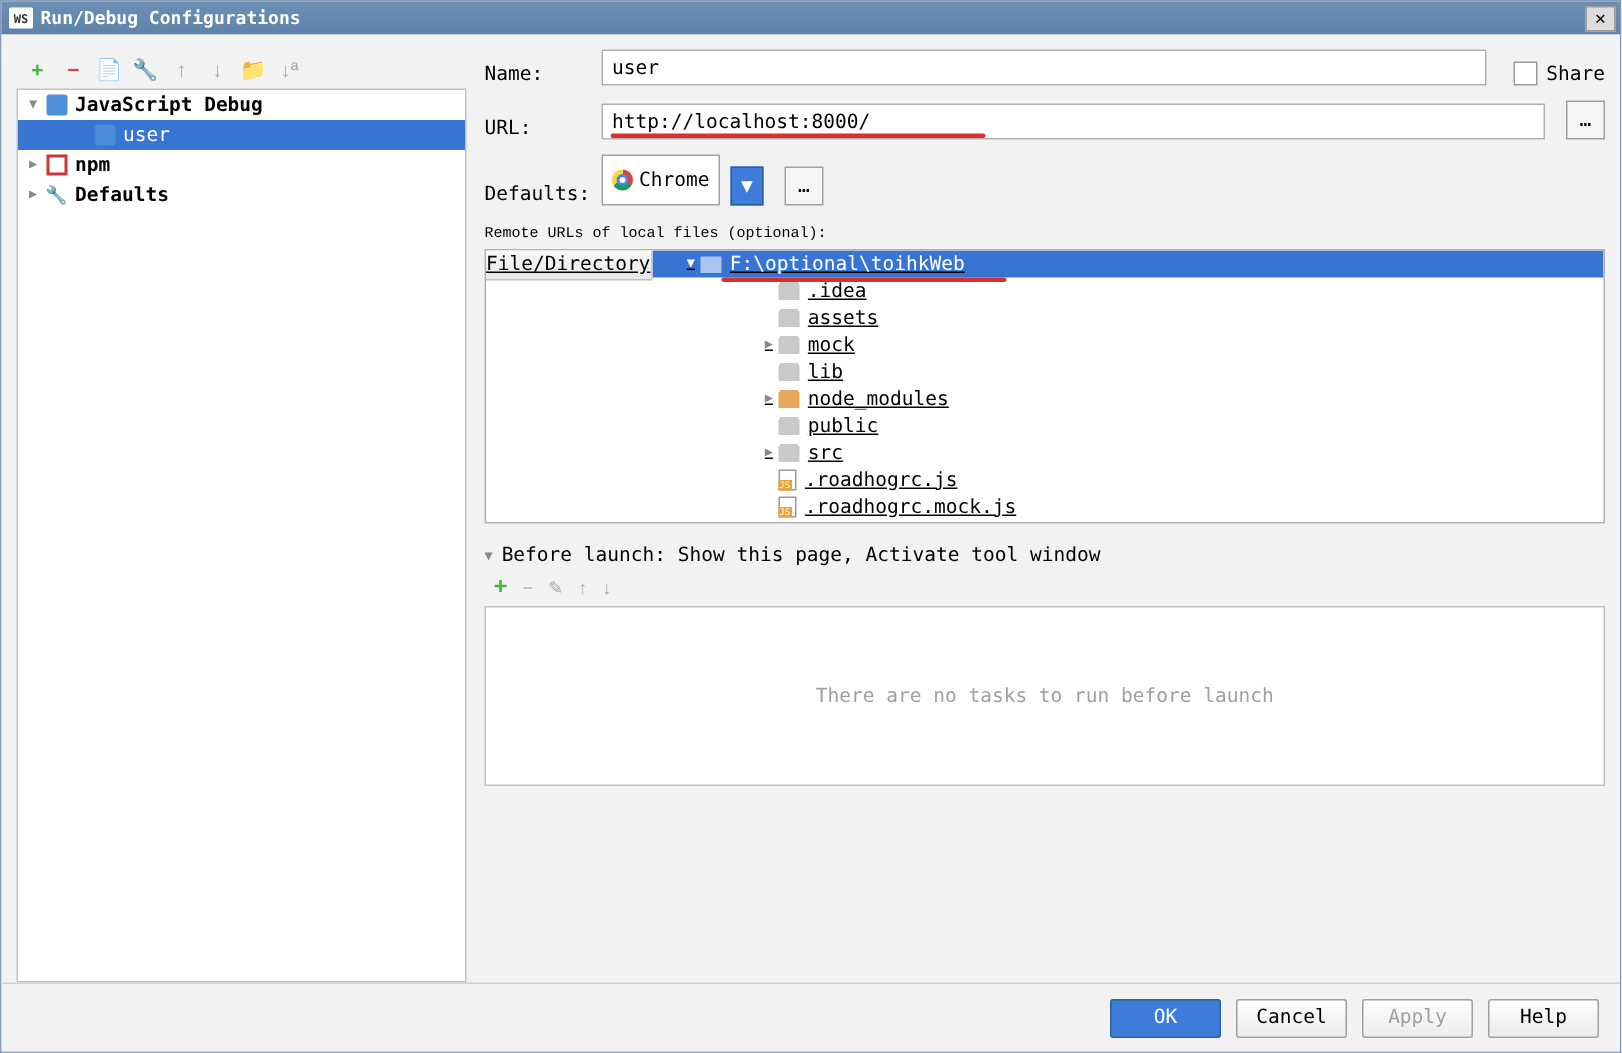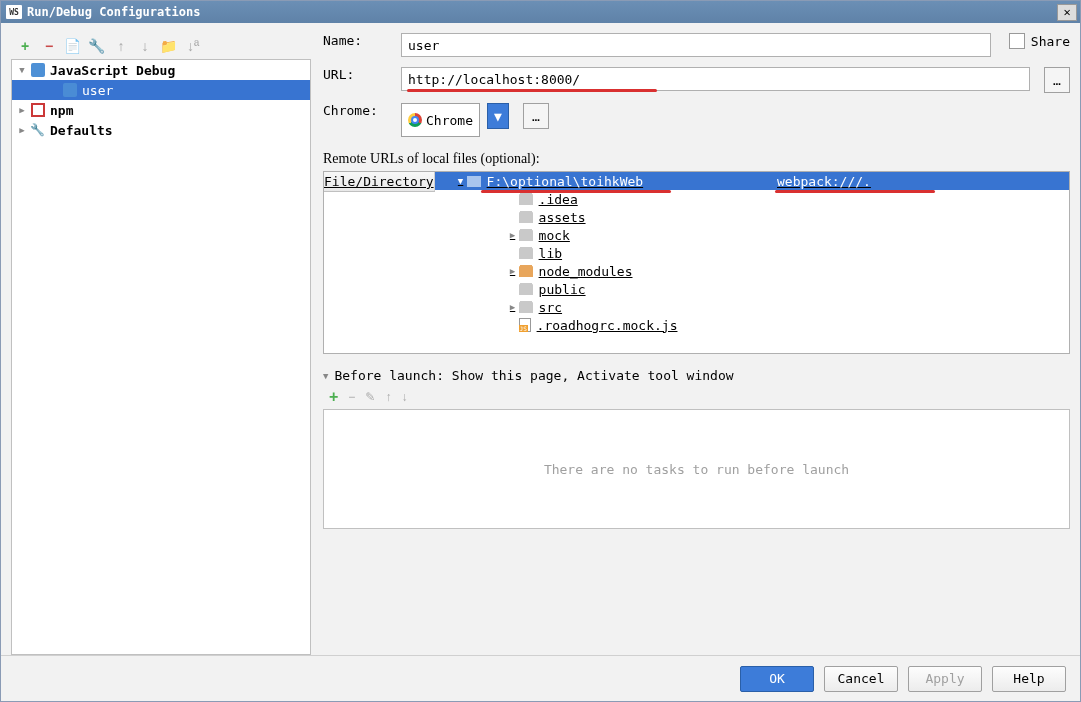--- a/index.html
+++ b/index.html
@@ -15,29 +15,29 @@
 .toolbar .ico { width: 16px; height: 16px; display: inline-flex; align-items: center; justify-content: center; font-size: 14px; cursor: pointer; }
 .add-ico { color: #4caf50; font-weight: bold; font-size: 16px; }
 .rm-ico { color: #c94a4a; font-weight: bold; font-size: 18px; }
 .grey-ico { color: #aaa; }
 .tree { flex: 1; background: #fff; border: 1px solid #c0c0c0; font-family: "SimSun","Consolas",monospace; font-size: 13px; overflow: auto; }
 .tree-row { height: 20px; display: flex; align-items: center; padding-left: 4px; cursor: pointer; white-space: nowrap; }
 .tree-row.selected { background: #3874d1; color: #fff; }
 .tree-arrow { width: 12px; height: 12px; display: inline-flex; align-items: center; justify-content: center; font-size: 9px; color: #888; margin-right: 2px; }
 .tree-ico { width: 16px; height: 16px; margin-right: 4px; display: inline-flex; align-items: center; justify-content: center; }
 .right-panel { flex: 1; display: flex; flex-direction: column; min-width: 0; }
-.form-row { display: flex; align-items: flex-start; margin-bottom: 10px; gap: 8px; font-family: "SimSun","Consolas",monospace; font-size: 13px; }
+.form-row { display: flex; align-items: flex-end; margin-bottom: 10px; gap: 8px; font-family: "SimSun","Consolas",monospace; font-size: 13px; }
 .form-row label { width: 70px; }
 .form-row input[type=text] { flex: 1; height: 24px; border: 1px solid #b0b0b0; padding: 0 6px; font-family: inherit; font-size: 13px; }
 .share-box { display: flex; align-items: center; gap: 6px; margin-left: 10px; }
 .share-box .chk { width: 16px; height: 16px; border: 1px solid #999; background: #fff; }
 .browser-btn { height: 26px; border: 1px solid #a0a0a0; background: #fff; display: flex; align-items: center; padding: 16px 6px; gap: 4px; font-family: inherit; }
 .browser-dd { width: 22px; height: 26px; background: #3d7cd9; color: #fff; display: flex; align-items: center; justify-content: center; border: 1px solid #2a5fa8; margin-left: -1px; }
 .dots-btn { width: 26px; height: 26px; border: 1px solid #a0a0a0; background: #f5f5f5; display: flex; align-items: center; justify-content: center; margin-left: 6px; }
-.section-label { font-family: Liberation Serif, serif; font-size: 14px; margin: 4px 0; }
+.section-label { font-family: Liberation Mono, monospace; font-size: 10px; margin: 4px 0; }
 .file-table { border: 1px solid #b0b0b0; background: #fff; height: 183px; display: flex; flex-direction: row; font-family: "SimSun","Consolas",monospace; font-size: 13px; text-decoration: underline; }
 .ft-header { display: flex; height: 20px; background: linear-gradient(#f8f8f8,#e8e8e8); border-bottom: 1px solid #c0c0c0; }
 .ft-header > div { text-align: center; line-height: 20px; }
 .ft-col1 { flex: 1; border-right: 1px solid #d0d0d0; }
 .ft-col2 { width: 300px; }
 .ft-body { flex: 1; overflow: auto; }
 .ft-row { display: flex; height: 18px; align-items: center; }
 .ft-row.selected { background: #3874d1; color: #fff; }
 .ft-cell1 { flex: 1; display: flex; align-items: center; padding-left: 20px; position: relative; }
 .ft-cell2 { width: 300px; padding-left: 8px; }
@@ -130,21 +130,21 @@
       </div>
 
       <div class="form-row" style="position:relative">
         <label>URL:</label>
         <input type="text" value="http://localhost:8000/" style="">
         <div class="dots-btn">…</div>
         <div class="underline-red" style="left:84px; top:22px; width:250px;"></div>
       </div>
 
       <div class="form-row">
-        <label>Chrome:</label>
+        <label>Defaults:</label>
         <div class="browser-btn">
           <span class="chrome-dot"></span>
           <span>Chrome</span>
         </div>
         <div class="browser-dd">▼</div>
         <div class="dots-btn" style="margin-left:6px">…</div>
       </div>
 
       <div class="section-label">Remote URLs of local files (optional):</div>
 
@@ -153,24 +153,20 @@
           <div class="ft-col1">File/Directory</div>
         </div>
         <div class="ft-body">
           <div class="ft-row selected" style="position:relative">
             <div class="ft-cell1">
               <span class="ft-arrow" style="color:#fff">▼</span>
               <span class="folder-ico folder-sel"></span>
               <span>F:\optional\toihkWeb</span>
               <div class="underline-red" style="left:46px; top:16px; width:190px;"></div>
             </div>
-            <div class="ft-cell2" style="position:relative">
-              <span>webpack:///.</span>
-              <div class="underline-red" style="left:6px; top:16px; width:160px;"></div>
-            </div>
           </div>
           <div id="file-rows">
               <div class="ft-row">
                 <div class="ft-cell1 indent-2">
                   <span class="ft-arrow"></span>
                   <span class="folder-ico folder-grey"></span>
                   <span>.idea</span>
                 </div>
                 <div class="ft-cell2"></div>
               </div>
@@ -212,20 +208,28 @@
                   <span class="folder-ico folder-grey"></span>
                   <span>public</span>
                 </div>
                 <div class="ft-cell2"></div>
               </div>
               <div class="ft-row">
                 <div class="ft-cell1 indent-2">
                   <span class="ft-arrow">▶</span>
                   <span class="folder-ico folder-grey"></span>
                   <span>src</span>
+                </div>
+                <div class="ft-cell2"></div>
+              </div>
+              <div class="ft-row">
+                <div class="ft-cell1 indent-2">
+                  <span class="ft-arrow"></span>
+                  <span class="file-ico file-js"></span>
+                  <span>.roadhogrc.js</span>
                 </div>
                 <div class="ft-cell2"></div>
               </div>
               <div class="ft-row">
                 <div class="ft-cell1 indent-2">
                   <span class="ft-arrow"></span>
                   <span class="file-ico file-js"></span>
                   <span>.roadhogrc.mock.js</span>
                 </div>
                 <div class="ft-cell2"></div>

